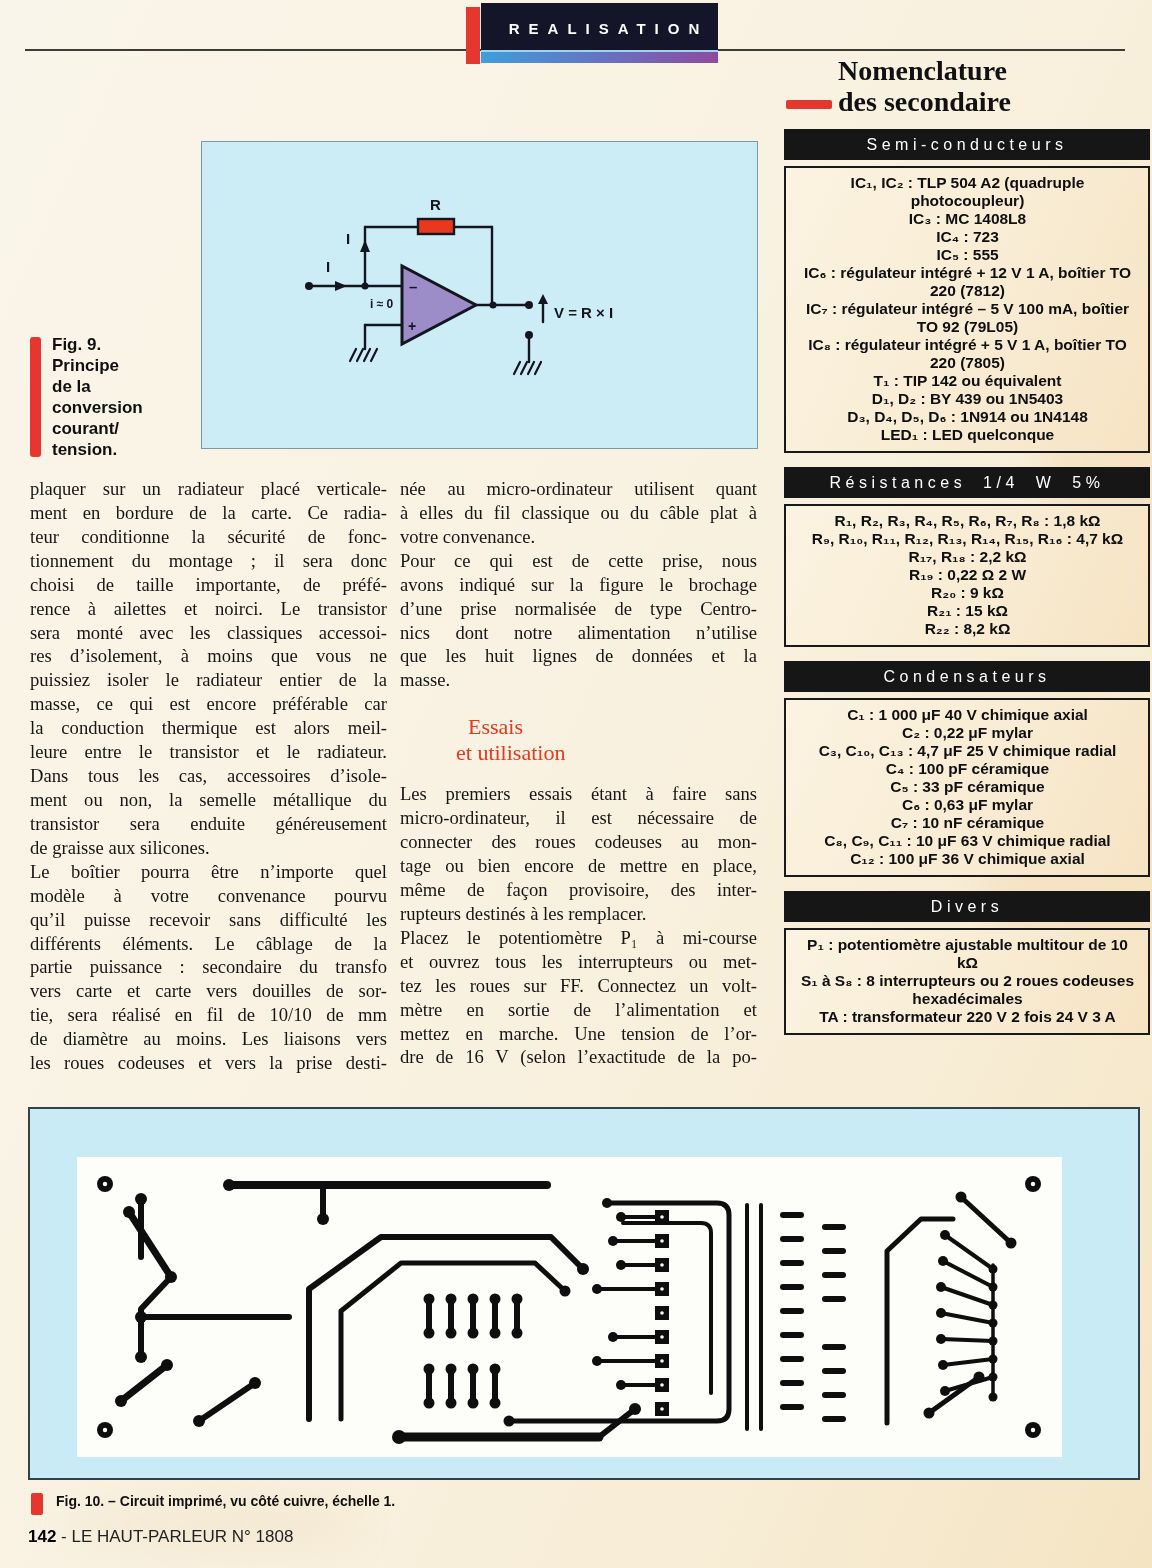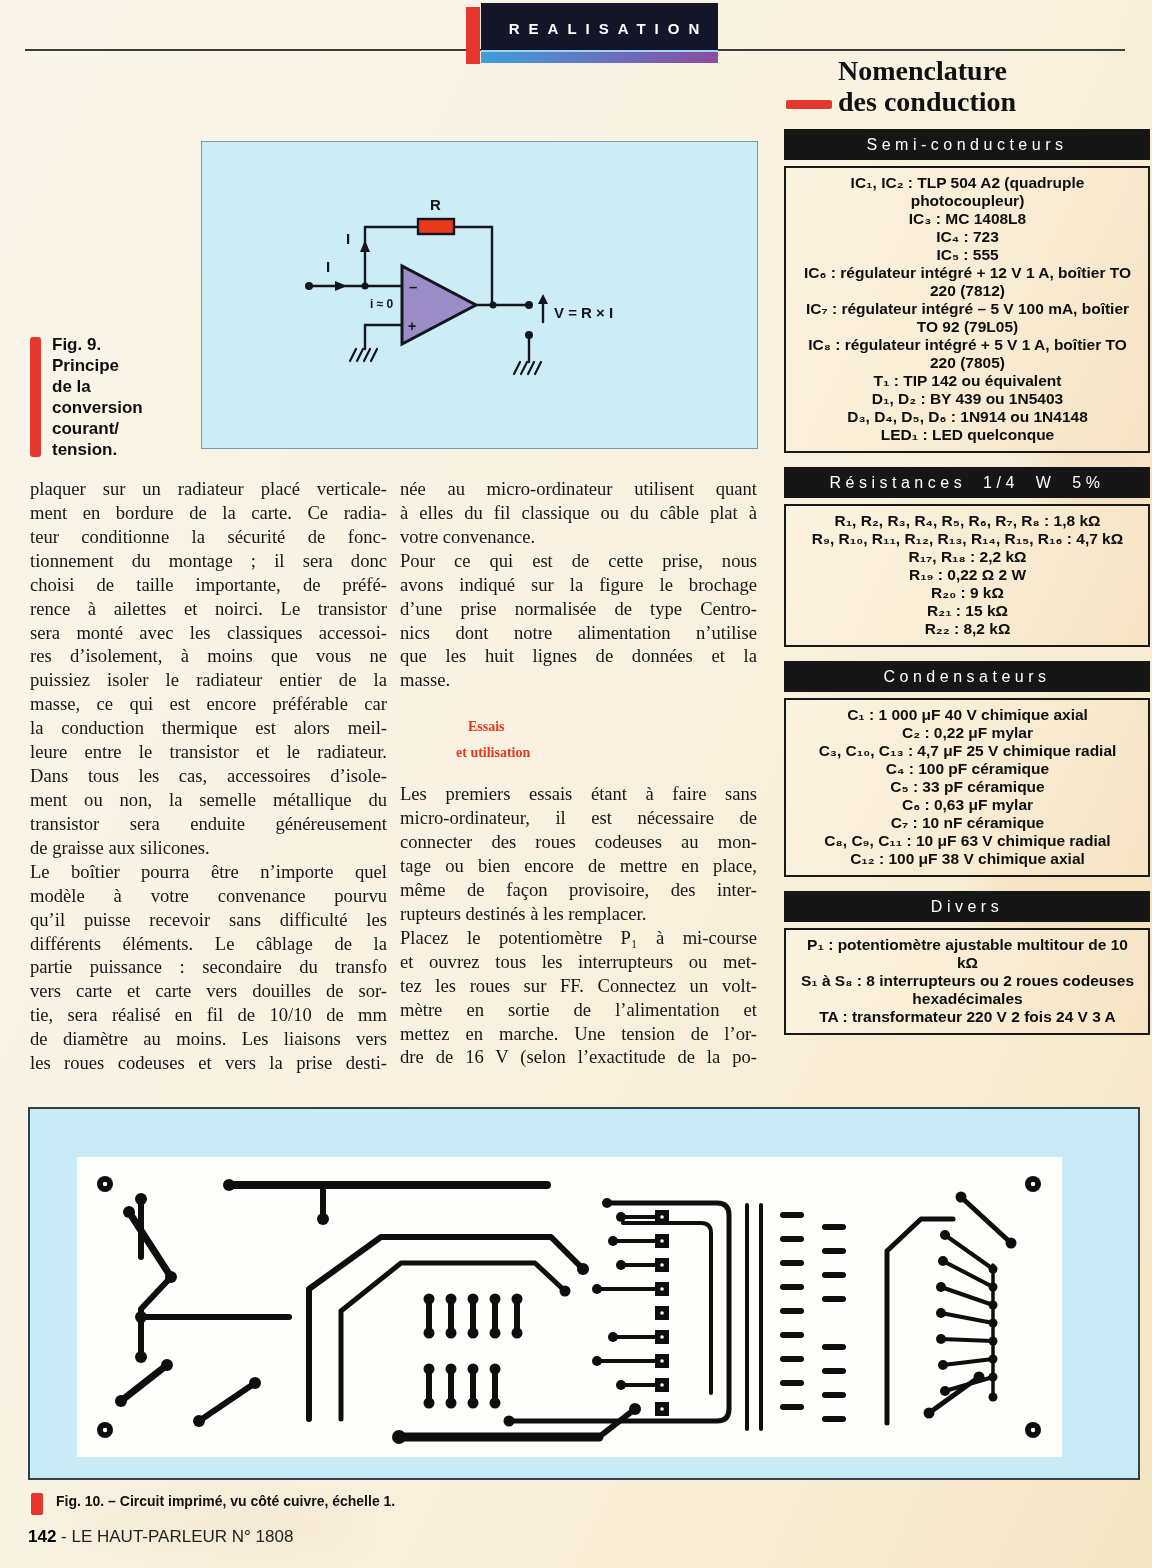--- a/index.html
+++ b/index.html
@@ -57,21 +57,21 @@
   }
   .fig9-capbar { position:absolute; left:30px; top:337px; width:11px; height:120px; background:#e6372e; border-radius:3px; }
   .fig9-caption { position:absolute; left:52px; top:334px; width:130px; font-weight:bold; font-size:17px; line-height:21px; color:#101010; }
 
   
   .bodycol { position:absolute; top:477px; width:357px; font-family:"Liberation Serif",serif; font-size:18.6px; color:#161616; }
   .col1 { left:30px; }
   .col2 { left:400px; }
   .bodycol .line { line-height:23.92px; text-align:justify; text-align-last:justify; white-space:normal; }
   .bodycol .line.p-end { text-align-last:left; }
-  .essais-heading { color:#e23a1d; font-weight:bold; font-size:14px; line-height:26px; margin:22px 0 16px 0; }
+  .essais-heading { color:#e23a1d; font-weight:normal; font-size:22px; line-height:26px; margin:22px 0 16px 0; }
   .essais-heading .h1 { padding-left:68px; }
   .essais-heading .h2 { padding-left:56px; }
 
   
   .fig10-frame {
     position:absolute; left:28px; top:1107px; width:1112px; height:373px;
     background:#c9ebf5; border:2px solid #33424a;
   }
   .pcb-board { position:absolute; left:47px; top:48px; width:985px; height:300px; background:#fdfdfa; }
   .fig10-capsq { position:absolute; left:31px; top:1493px; width:12px; height:22px; background:#e6372e; border-radius:2px; }
@@ -94,21 +94,21 @@
 
   <div class="top-rule"></div>
   <div class="banner-redbar"></div>
   <div class="banner-navy">
     <span>REALISATION</span>
   </div>
   <div class="banner-gradient"></div>
 
   <div class="nom-title">
     <div>Nomenclature</div>
-    <div>des conduction</div>
+    <div>des secondaire</div>
   </div>
   <div class="nom-dash"></div>
 
   <div class="nom-col">
     <div class="nom-banner">Semi-conducteurs</div>
     <div class="nom-box gap-semi">
         <div class="nom-item">IC₁, IC₂ : TLP 504 A2 (quadruple photocoupleur)</div>
         <div class="nom-item">IC₃ : MC 1408L8</div>
         <div class="nom-item">IC₄ : 723</div>
         <div class="nom-item">IC₅ : 555</div>
@@ -135,21 +135,21 @@
     <div class="nom-banner">Condensateurs</div>
     <div class="nom-box">
         <div class="nom-item">C₁ : 1 000 μF 40 V chimique axial</div>
         <div class="nom-item">C₂ : 0,22 μF mylar</div>
         <div class="nom-item">C₃, C₁₀, C₁₃ : 4,7 μF 25 V chimique radial</div>
         <div class="nom-item">C₄ : 100 pF céramique</div>
         <div class="nom-item">C₅ : 33 pF céramique</div>
         <div class="nom-item">C₆ : 0,63 μF mylar</div>
         <div class="nom-item">C₇ : 10 nF céramique</div>
         <div class="nom-item">C₈, C₉, C₁₁ : 10 μF 63 V chimique radial</div>
-        <div class="nom-item">C₁₂ : 100 μF 38 V chimique axial</div>
+        <div class="nom-item">C₁₂ : 100 μF 36 V chimique axial</div>
       </div>
 
     <div class="nom-banner">Divers</div>
     <div class="nom-box">
         <div class="nom-item">P₁ : potentiomètre ajustable multitour de 10 kΩ</div>
         <div class="nom-item">S₁ à S₈ : 8 interrupteurs ou 2 roues codeuses hexadécimales</div>
         <div class="nom-item">TA : transformateur 220 V 2 fois 24 V 3 A</div>
       </div>
   </div>
 

